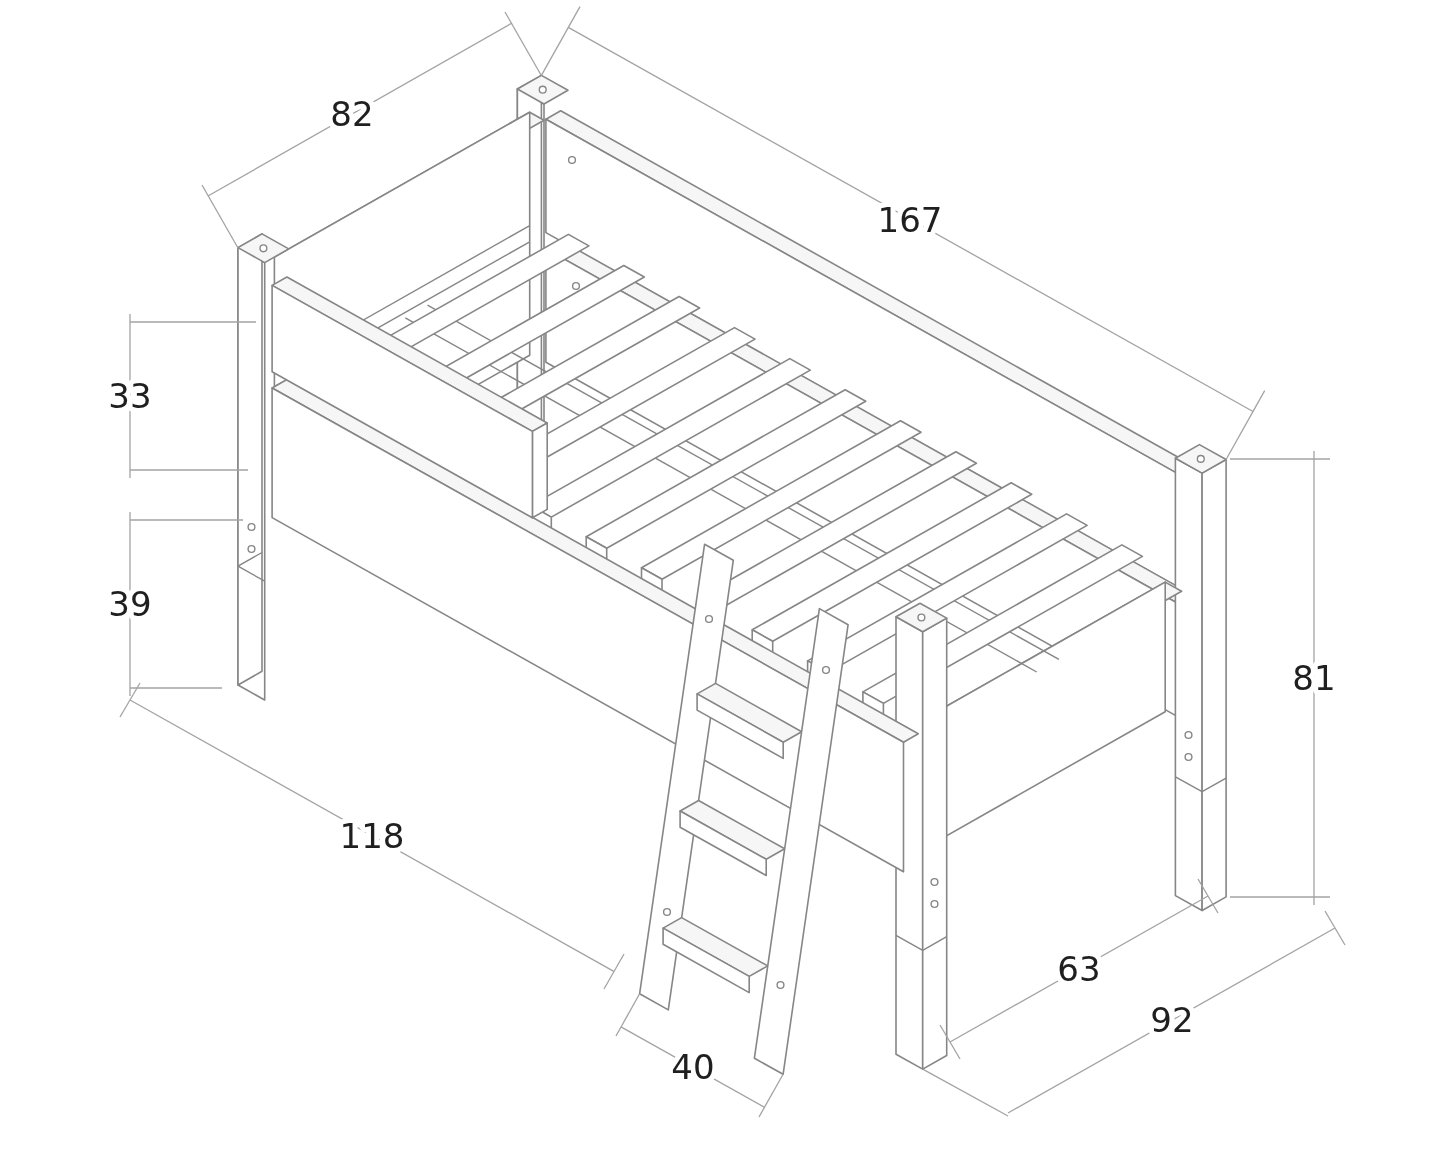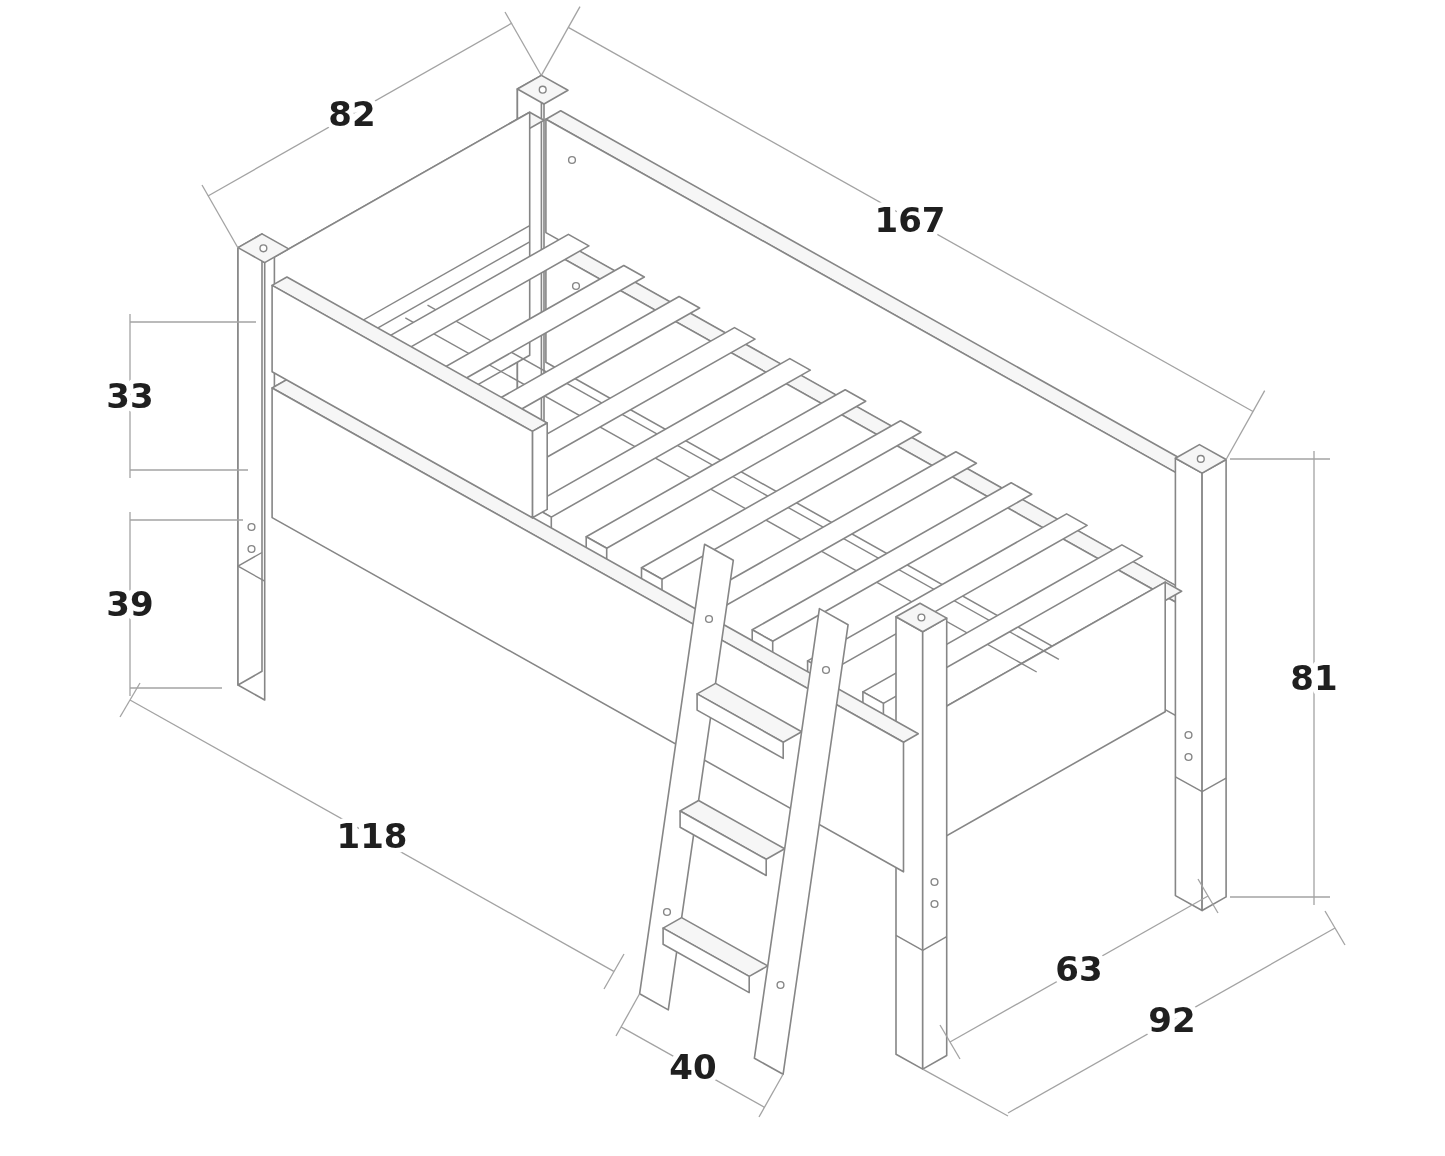--- a/index.html
+++ b/index.html
@@ -3,21 +3,21 @@
 <meta charset="utf-8">
 <style>
   :root{
     --outline:#868686;
     --dimline:#a3a3a3;
     --text:#1f1f1f;
     --bg:#ffffff;
     --topface:#f6f6f6;
   }
   html,body{margin:0;padding:0;background:var(--bg);}
-  .stage{width:1445px;height:1156px;position:relative;background:var(--bg);overflow:hidden;font-weight:bold;}
+  .stage{width:1445px;height:1156px;position:relative;background:var(--bg);overflow:hidden;}
   svg{display:block;}
   .face{fill:#ffffff;stroke:var(--outline);stroke-width:1.6;stroke-linejoin:round;}
   .top{fill:var(--topface);stroke:var(--outline);stroke-width:1.6;stroke-linejoin:round;}
   .seam{stroke:var(--outline);stroke-width:1.4;fill:none;stroke-linejoin:round;}
   .dot{fill:#ffffff;stroke:var(--outline);stroke-width:1.4;}
   .dim{stroke:var(--dimline);stroke-width:1.3;fill:none;}
   .dimtext{
     font-family:"DejaVu Sans","Liberation Sans",sans-serif;
     font-size:34px;fill:var(--text);
     paint-order:stroke;stroke:#ffffff;stroke-width:10px;stroke-linejoin:round;

